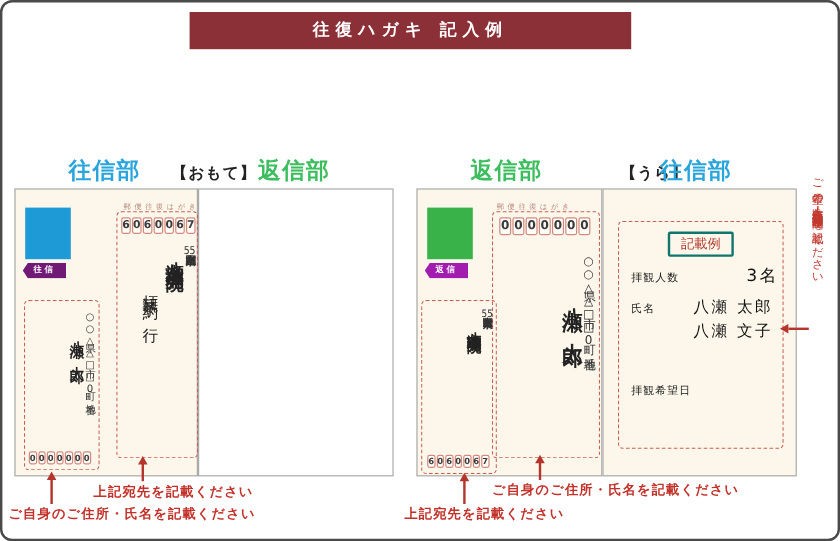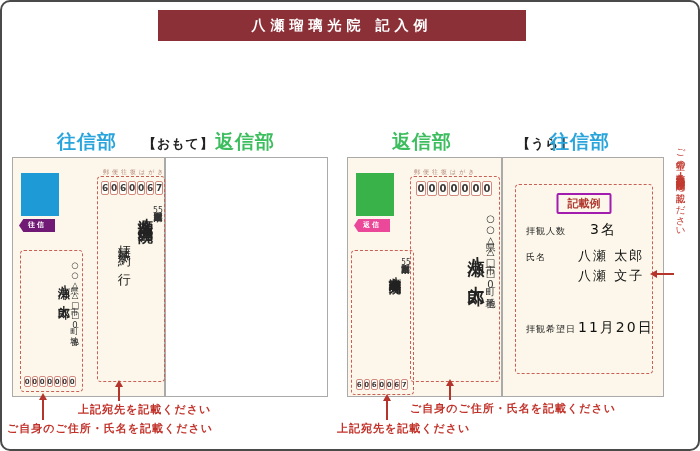--- a/index.html
+++ b/index.html
@@ -20,21 +20,21 @@
   .panel.cream { background:#fcf7ea; }
   .panel.white { background:#ffffff; }
 
   .stamp { position:absolute; width:38px; height:43px; }
   .stamp.blue-s  { background:#1e9ad6; }
   .stamp.green-s { background:#39b24a; }
   .ribbon { position:absolute; width:36px; height:13px; color:#fff; font-size:7px;
             font-weight:bold; text-align:center; line-height:13px; letter-spacing:2px;
             clip-path:polygon(0 50%, 12% 0, 100% 0, 100% 100%, 12% 100%); }
   .ribbon.blue-r  { background:#701a75; }
-  .ribbon.green-r { background:#ec4899; }
+  .ribbon.green-r { background:#a21caf; }
 
   .tiny-head { position:absolute; font-size:6px; letter-spacing:3px; color:#b5897d; white-space:nowrap; }
 
   .dash-box { position:absolute; border:1.5px dashed #c96055; border-radius:4px; }
 
   .postal-row { position:absolute; display:flex; gap:1px; }
   .postal-row .d { border:1px solid #d4897f; border-radius:2px; background:#fffdf8;
                    color:#3a3a3a; font-weight:bold; display:flex; align-items:center;
                    justify-content:center; }
   .postal-row.p-md .d { width:8px;   height:14px; font-size:9px;  }
@@ -53,27 +53,27 @@
   .f-sname  { font-size:12px; font-weight:bold; letter-spacing:2px; padding-top:20px; margin-left:9px; }
 
   
   .b-addr { font-size:10px; padding-top:8px; color:#333; }
   .b-name { font-size:17px; font-weight:bold; letter-spacing:3px; padding-top:38px; margin-left:15px; }
   .b-raddr{ font-size:8.5px; padding-top:3px; color:#333; }
   .b-rname{ font-size:12px; font-weight:bold; letter-spacing:1px; padding-top:12px; margin-left:8px; }
 
   
   .badge { position:absolute; top:8px; left:50%; transform:translateX(-50%);
-           border:2px solid #a21caf; color:#b23b32; font-size:11px; font-weight:bold;
+           border:2px solid #0f766e; color:#b23b32; font-size:11px; font-weight:normal;
            padding:1px 9px; border-radius:2px; white-space:nowrap; }
   .frow { position:absolute; left:10px; right:6px; display:flex; align-items:baseline; }
   .flabel { min-width:52px; font-size:9px; color:#222; letter-spacing:1px; flex:none; }
   .fvalue { font-size:13px; color:#111; letter-spacing:2px; white-space:nowrap; }
   .r1{top:36px} .r2{top:62px} .r3{top:82px} .r4{top:100px} .r5{top:134px} .r6{top:164px}
-  .r1 .fvalue{margin-left:12px; font-size:14px;}
+  .r1 .fvalue{margin-left:44px; font-size:14px;}
   .r5 .fvalue{font-size:14px;}
   .r6 .fvalue{margin-left:26px;}
 
   .note { position:absolute; color:#c2322a; font-size:11px; font-weight:bold; letter-spacing:1px; white-space:nowrap; }
 
   .arrow-up { position:absolute; width:2px; background:#b5342c; }
   .arrow-up::before { content:""; position:absolute; top:-6px; left:-3.5px;
                       border:4.5px solid transparent; border-top:none;
                       border-bottom:7px solid #b5342c; }
   .arrow-left { position:absolute; height:2px; background:#b5342c; }
@@ -83,21 +83,21 @@
 
   .side-note { position:absolute; left:674px; top:140px; height:300px;
                writing-mode:vertical-rl; text-orientation:upright;
                color:#c23b30; font-size:9.5px; line-height:1; letter-spacing:0.5px; }
 </style>
 </head>
 <body>
 
 <div class="canvas">
 
-  <div class="banner">八瀬瑠璃光院 記入例</div>
+  <div class="banner">往復ハガキ 記入例</div>
 
   <div class="hdr blue" style="left:55px;  top:127px;">往信部</div>
   <div class="hdr black" style="left:141px; top:133px;">【おもて】</div>
   <div class="hdr green" style="left:213px; top:127px;">返信部</div>
   <div class="hdr green" style="left:390px; top:127px;">返信部</div>
   <div class="hdr black" style="left:484px; top:133px;margin-left:31px;">【うら】</div>
   <div class="hdr blue" style="left:548px; top:127px;">往信部</div>
 
   <div class="panel cream" style="left:10px; width:153px;">
     <div class="stamp blue-s" style="left:8px; top:15px;"></div>
@@ -188,21 +188,20 @@
       <div class="frow r2">
         <span class="flabel">氏名</span>
         <span class="fvalue">八瀬 太郎</span>
       </div>
       <div class="frow r3">
         <span class="flabel"></span>
         <span class="fvalue">八瀬 文子</span>
       </div>
       <div class="frow r5">
         <span class="flabel">拝観希望日</span>
-        <span class="fvalue">11月20日</span>
       </div>
     </div>
   </div>
 
   <div class="note" style="left:76px;  top:400px;">上記宛先を記載ください</div>
   <div class="note" style="left:5px;   top:419px;">ご自身のご住所・氏名を記載ください</div>
   <div class="note" style="left:408px; top:399px;">ご自身のご住所・氏名を記載ください</div>
   <div class="note" style="left:335px; top:419px;">上記宛先を記載ください</div>
 
   <div class="arrow-up" style="left:116px; top:384px; height:15px;"></div>

